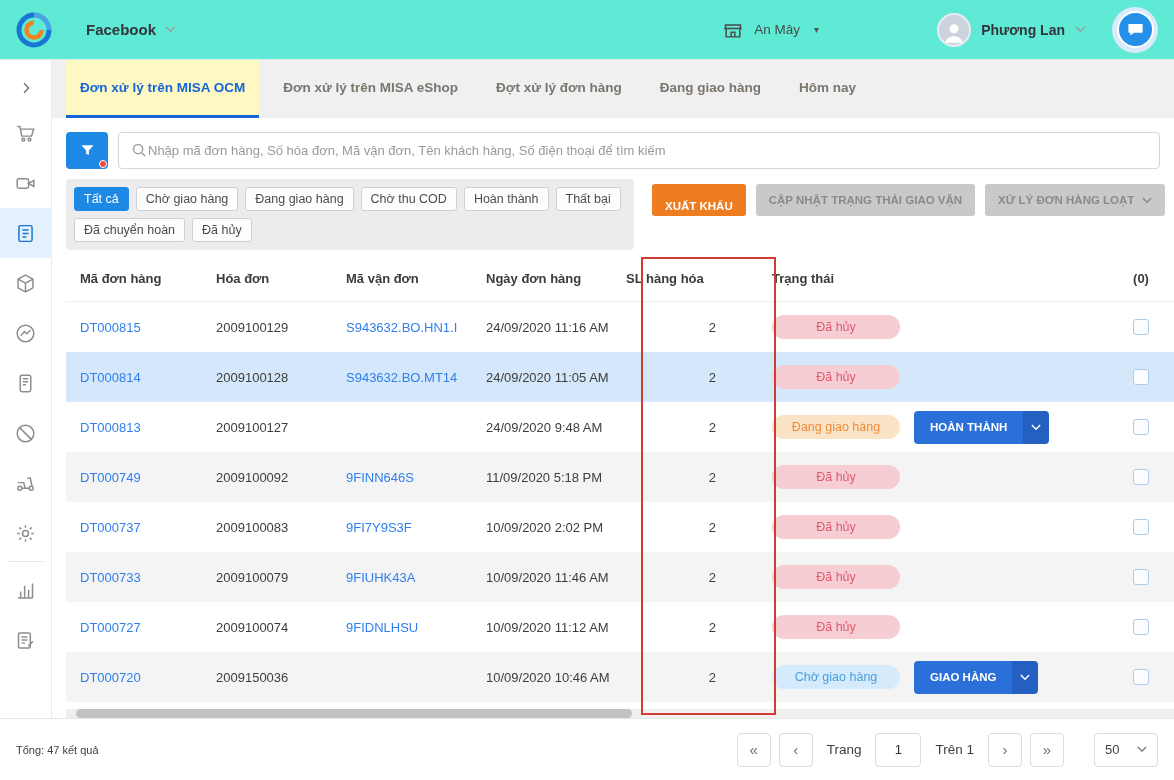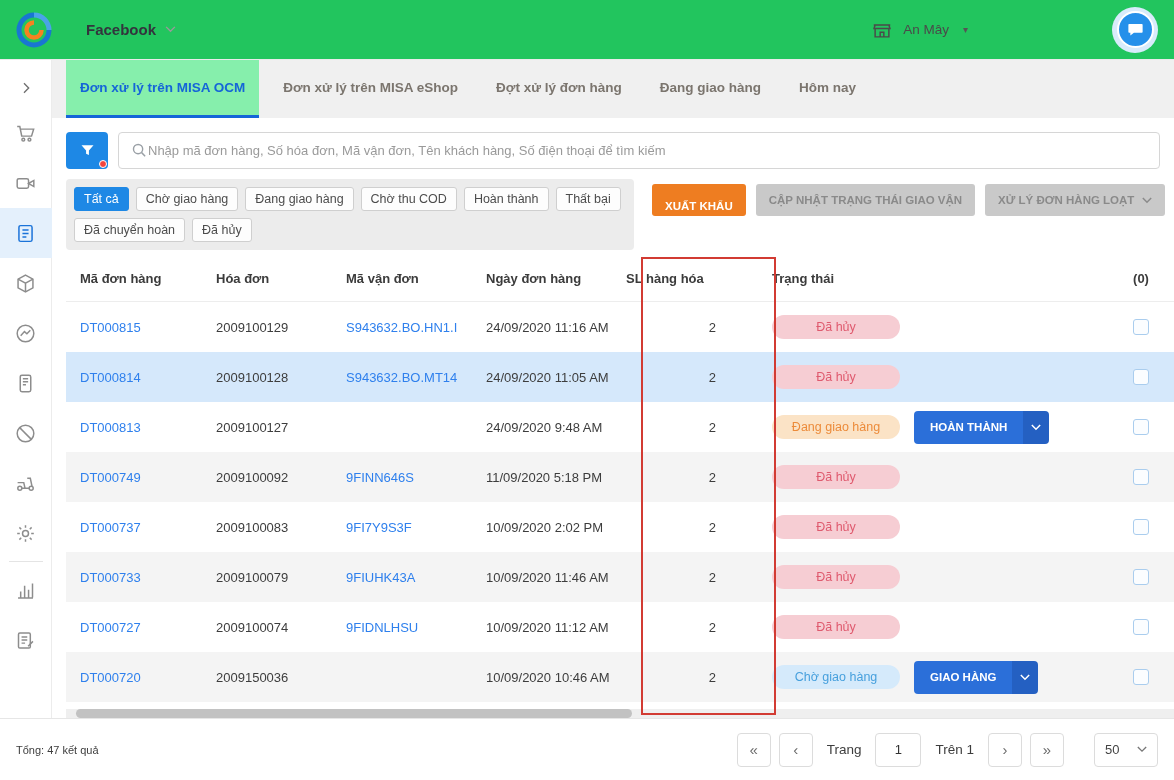--- a/index.html
+++ b/index.html
@@ -1,20 +1,20 @@
 <!DOCTYPE html>
 <html><head>
 <meta charset="utf-8">
 <style>
   *{margin:0;padding:0;box-sizing:border-box}
   body{font-family:"Liberation Sans",sans-serif;background:#e9e9e9}
   .app{width:1174px;height:780px;background:#fff;position:relative;display:flex;flex-direction:column;overflow:hidden;font-size:13px;color:#3d3d3d}
 
   
-  .topbar{height:60px;flex:none;display:flex;align-items:center;padding:0 16px;border-bottom:1px solid #ebebeb;background:#22c55e}
+  .topbar{height:60px;flex:none;display:flex;align-items:center;padding:0 16px;border-bottom:1px solid #ebebeb;background:#5eead4}
   .logo{width:36px;height:36px;flex:none}
   .channel{display:flex;align-items:center;gap:9px;margin-left:34px;font-weight:bold;font-size:15px;color:#33343d;cursor:pointer}
   .chevron-sm{width:11px;height:7px}
   .sp1{flex:1}
   .store{display:flex;align-items:center;gap:10px;color:#4a4a4a;font-size:13.5px;cursor:pointer}
   .store .tri{font-size:10px;color:#555;margin-left:4px}
   .sp2{width:118px}
   .user{display:flex;align-items:center;gap:10px;font-weight:bold;font-size:14px;color:#33343d;cursor:pointer}
   .avatar{width:34px;height:34px;border-radius:50%;background:#cdd3dc;display:flex;align-items:flex-end;justify-content:center;overflow:hidden;border:2px solid #e8ecf2}
   .chatbtn{margin-left:26px;width:46px;height:46px;border-radius:50%;background:#d8ebfb;display:flex;align-items:center;justify-content:center;cursor:pointer;flex:none}
@@ -24,21 +24,21 @@
   .middle{flex:1;display:flex;min-height:0}
   .sidebar{width:52px;flex:none;border-right:1px solid #ececec;display:flex;flex-direction:column;align-items:center;padding-top:8px;background:#fff}
   .side-item{width:52px;height:50px;display:flex;align-items:center;justify-content:center;color:#8d8d8d;cursor:pointer}
   .side-item.toggle{height:40px;color:#6f6f6f}
   .side-item.active{color:#1a73d9;background:#e4f0fc}
   .side-divider{width:34px;border-top:1px solid #e4e4e4;margin:3px 0}
 
   .main{flex:1;display:flex;flex-direction:column;min-width:0}
   .tabs{height:58px;flex:none;background:#f0f0f0;display:flex;padding:0 14px}
   .tab{display:flex;align-items:center;padding:0 14px;margin-right:10px;font-weight:bold;font-size:13.5px;color:#7b756e;border-bottom:3px solid transparent;cursor:pointer;white-space:nowrap}
-  .tab.active{color:#1565d8;border-bottom-color:#1565d8;background:#86efac}
+  .tab.active{color:#1565d8;border-bottom-color:#1565d8;background:#fef9c3}
 
   .content{flex:1;display:flex;flex-direction:column;min-height:0;background:#fff}
   .toolbar{display:flex;gap:10px;padding:14px 14px 10px;align-items:center}
   .filterbtn{width:42px;height:37px;background:#1e88e5;border:none;border-radius:4px;position:relative;display:flex;align-items:center;justify-content:center;cursor:pointer;flex:none}
   .filterbtn .dot{position:absolute;right:1px;bottom:1px;width:8px;height:8px;border-radius:50%;background:#f2453d;border:1px solid #fff}
   .searchbox{flex:1;height:37px;border:1px solid #d6d6d6;border-radius:4px;display:flex;align-items:center;padding:0 12px;background:#fff}
   .searchbox input{flex:1;border:none;outline:none;font-size:13px;color:#444;font-family:inherit;background:transparent}
   .searchbox input::placeholder{color:#9a9a9a}
 
   .filters{display:flex;align-items:flex-start;padding:0 14px;gap:18px}
@@ -113,20 +113,32 @@
     <div class="store">
       <svg width="22" height="22" viewBox="0 0 24 24" fill="none" stroke="#4a4a4a" stroke-width="1.6">
         <path d="M4.5 10v9.5h15V10"></path>
           <path d="M3 6.5h18M4.5 6.5l-1.2 3.8h17.4L19.5 6.5"></path>
           <path d="M10 19.5v-5h4v5"></path>
       </svg>
       <span>An Mây</span>
       <span class="tri">▾</span>
     </div>
     <div class="sp2"></div>
+    <div class="user">
+      <span class="avatar">
+        <svg width="26" height="26" viewBox="0 0 24 24" fill="#fff">
+            <circle cx="12" cy="9" r="4.2"></circle>
+            <path d="M3.5 22c1.6-4.4 5.2-6 8.5-6s6.9 1.6 8.5 6z"></path>
+          </svg>
+      </span>
+      <span>Phương Lan</span>
+      <svg class="chevron-sm" viewBox="0 0 12 8" fill="none">
+          <path d="M1 1l5 5 5-5" stroke="#9a9a9a" stroke-width="1.6"></path>
+        </svg>
+    </div>
     <div class="chatbtn">
       <span class="chatbtn-inner">
         <svg width="19" height="19" viewBox="0 0 24 24" fill="#fff">
             <path d="M4 5h16a1 1 0 0 1 1 1v9a1 1 0 0 1-1 1H10l-4.5 3.5V16H4a1 1 0 0 1-1-1V6a1 1 0 0 1 1-1z"></path>
           </svg>
       </span>
     </div>
   </header>
 
   <div class="middle">

